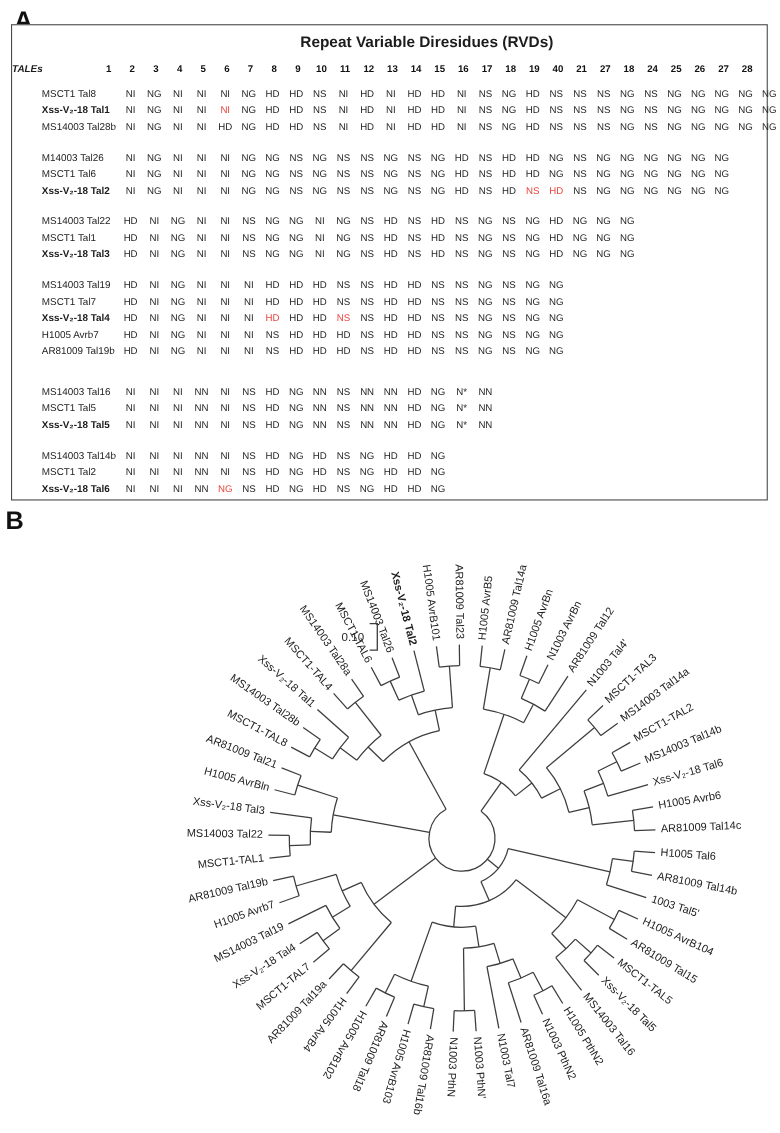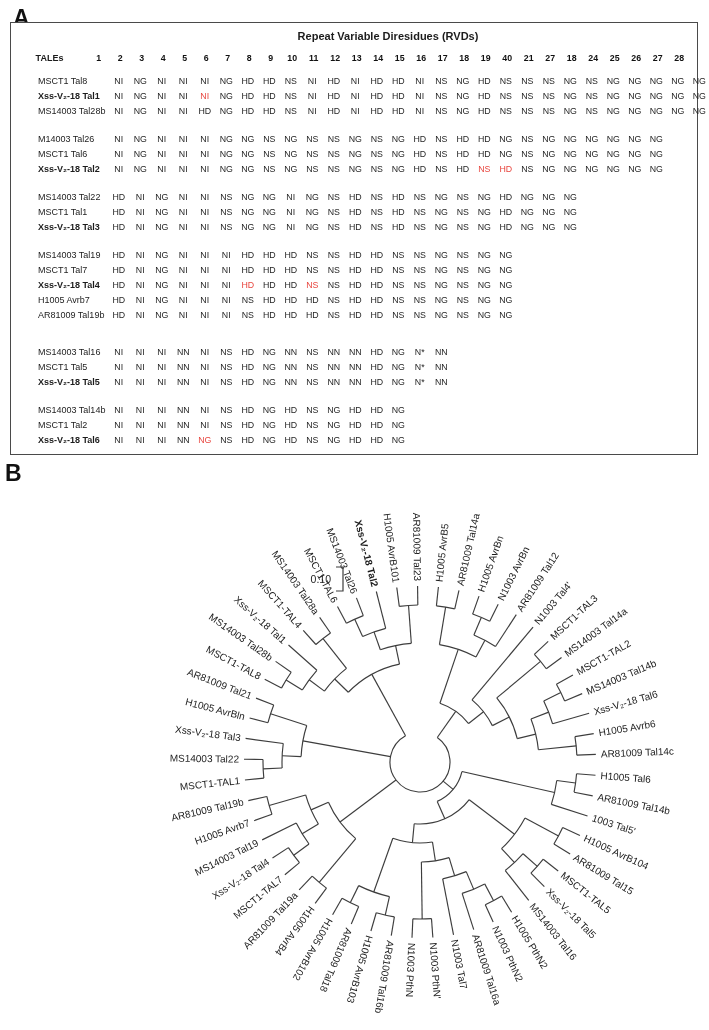--- a/index.html
+++ b/index.html
@@ -11,29 +11,29 @@
   #panel-a-label{left:13px;top:5px;}
   #panel-b-label{left:5px;top:460px;}
 
   
   .rvd-table{
     position:absolute;left:10px;top:22px;width:688px;height:433px;
     border:1.2px solid #4a4a4a;box-sizing:border-box;background:#fff;
   }
   .rvd-title{
     margin:7px 0 0 77px;width:600px;text-align:center;
-    font-size:11px;font-weight:bold;color:#1c1c1c;
+    font-size:14px;font-weight:bold;color:#1c1c1c;
   }
   .rvd-row{display:flex;height:15px;align-items:center;}
   .rvd-header-row{margin-top:8px;}
   .row-label{
     width:70px;padding-left:7px;flex:none;font-size:9px;color:#1c1c1c;
     white-space:nowrap;overflow:hidden;
   }
-  .row-label.tales{font-weight:bold;text-align:center;padding-left:0;width:77px;}
+  .row-label.tales{font-weight:bold;text-align:left;padding-left:0;width:77px;font-style:italic;}
   .rvd-cell{
     width:21.5px;flex:none;text-align:center;font-size:8.8px;color:#262626;
   }
   .rvd-cell.colnum{font-weight:bold;color:#111;}
   .rvd-group{margin-top:13px;margin-left:20px;}
   .rvd-group.first{margin-top:8px;}
   .rvd-group.gap-lg{margin-top:22px;}
   .bold{font-weight:bold;}
 
   

